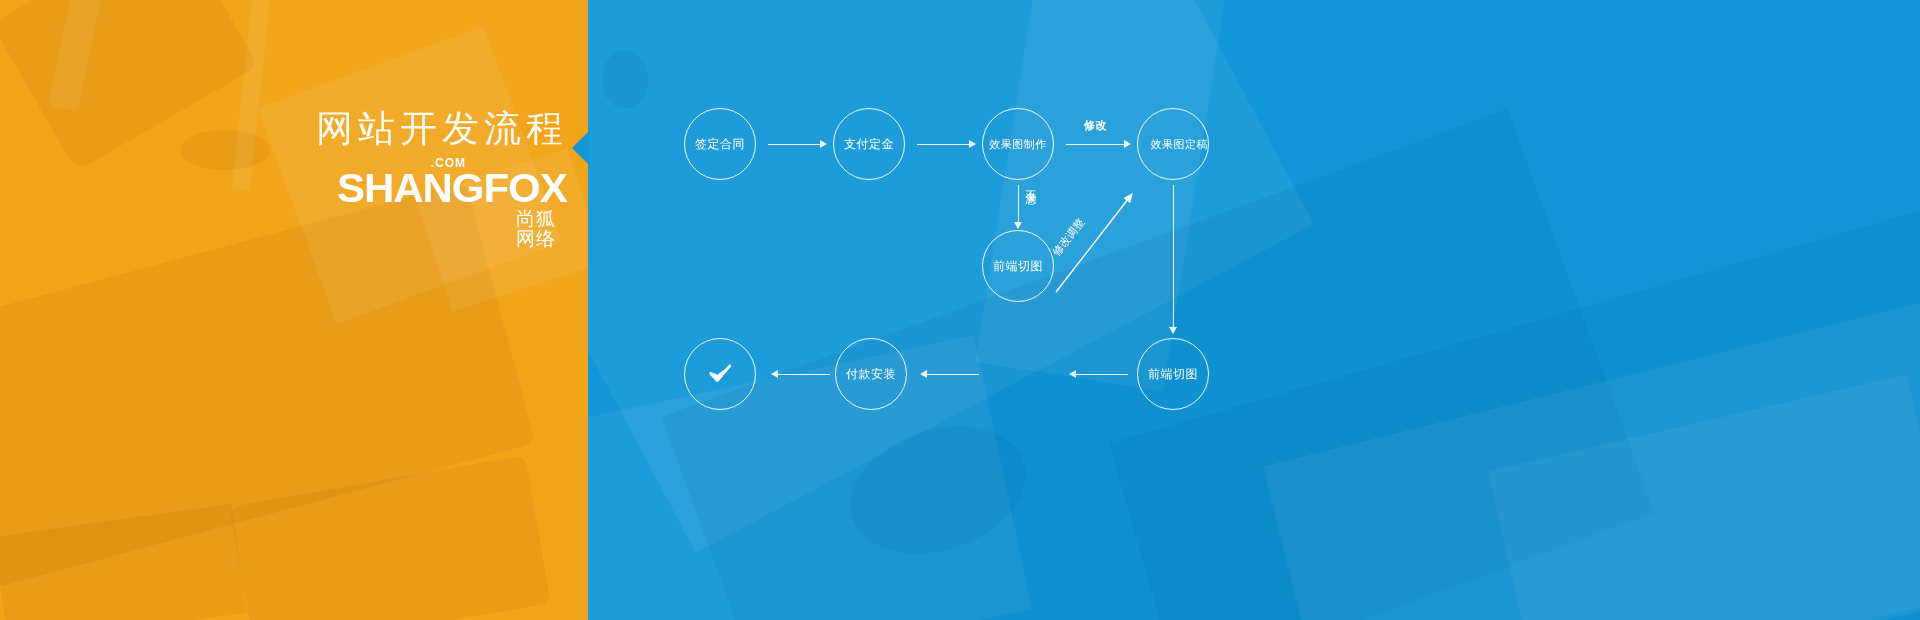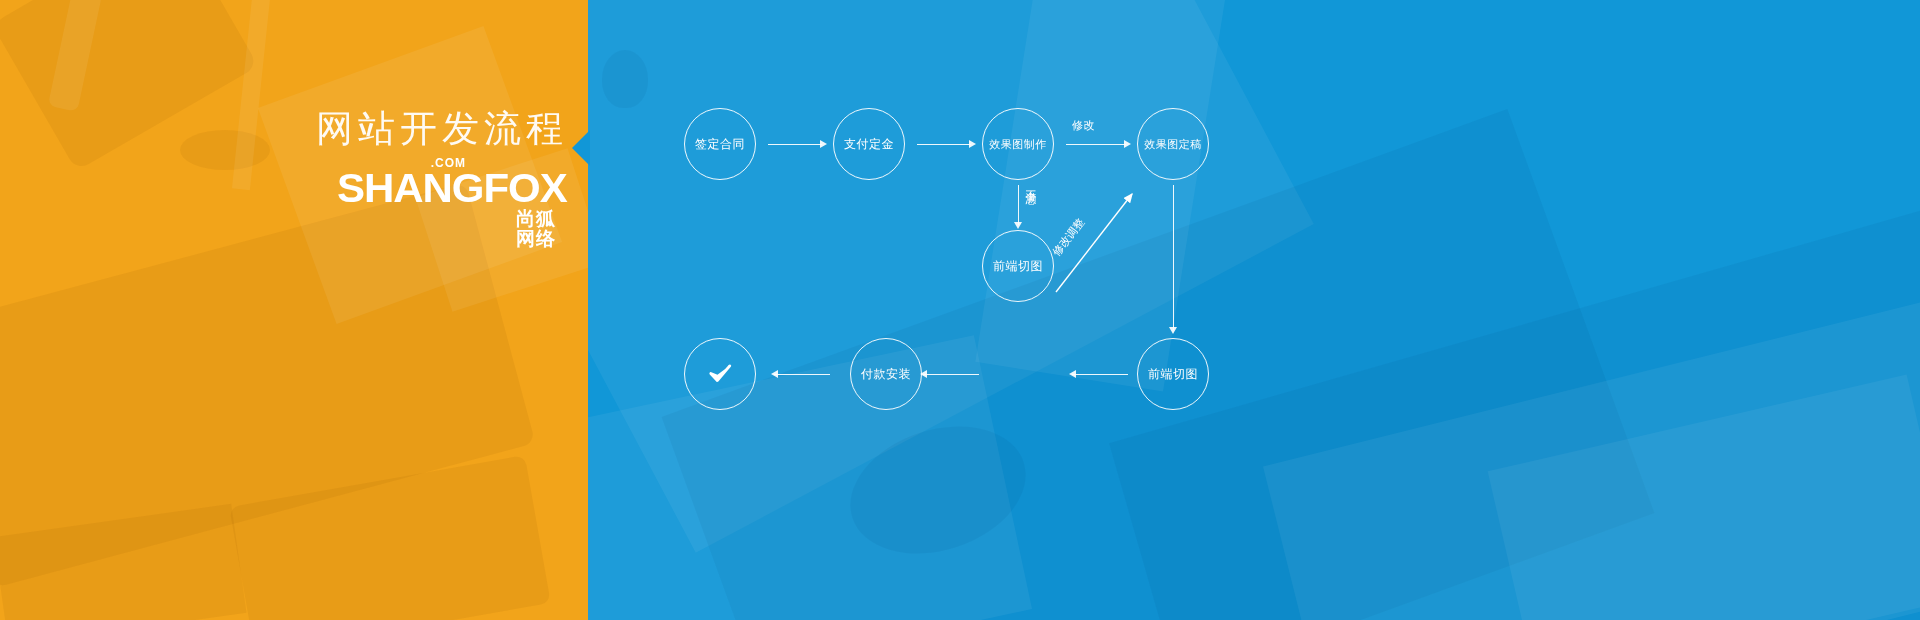--- a/index.html
+++ b/index.html
@@ -38,21 +38,21 @@
 
   .logo { position:absolute; right:32px; top:168px; z-index:6;
           display:flex; align-items:flex-end;flex-direction:column; }
   .logo-dotcom { position:absolute; right:90px; top:-12px;
                  color:#fff; font-size:12px; font-weight:bold;
                  letter-spacing:1px; font-family:"Liberation Sans", sans-serif; }
   .logo-word { color:#fff; font-size:40px; font-weight:bold;
                letter-spacing:-1px; line-height:1;
                font-family:"Liberation Sans", sans-serif;
                transform:scaleX(1.05); transform-origin:left bottom; }
-  .logo-cn { margin-left:9px; color:#fff; font-size:19px; font-weight:bold;
+  .logo-cn { margin-left:9px; color:#fff; font-size:19px; font-weight:normal;
              line-height:20px; letter-spacing:1px;
              font-family:"DejaVu Sans", sans-serif; text-align:center; }
   .logo-cn span { display:block; }
 
   
   .flow { position:absolute; left:588px; top:0; width:1332px; height:620px; z-index:5; }
 
   .node { position:absolute; width:72px; height:72px; border-radius:50%;
           border:1.6px solid rgba(255,255,255,.92);
           display:flex; align-items:center; justify-content:center;
@@ -134,52 +134,52 @@
     </div>
 
     <div class="node" style="left:245px;top:108px;">
       <span>支付定金</span>
     </div>
 
     <div class="node" style="left:394px;top:108px;">
       <span style="font-size:11px;">效果图制作</span>
     </div>
 
-    <div class="node" style="left:549px;top:108px;">
+    <div class="node" style="left:549px;top:108px;justify-content:flex-end;">
       <span style="font-size:11px;">效果图定稿</span>
     </div>
 
     <div class="node" style="left:394px;top:230px;">
       <span>前端切图</span>
     </div>
 
     <div class="node" style="left:549px;top:338px;">
       <span>前端切图</span>
     </div>
 
 
-    <div class="node" style="left:262px;top:338px;text-align:center;">
+    <div class="node" style="left:247px;top:338px;text-align:center;">
       <span>付款安装</span>
     </div>
 
     <div class="node done" style="left:96px;top:338px;">
       <svg class="check" viewBox="0 0 24 24">
         <path d="M3.5 11.5 L9.5 18 L21 4.5 L17.5 8.5 L9.8 14.2 Z" fill="#ffffff" stroke="#ffffff" stroke-width="2.6" stroke-linejoin="round" stroke-linecap="round"></path>
       </svg>
     </div>
 
     <div class="edge h" style="left:180px;top:143.5px;width:54px;"></div>
     <div class="arrow-head ah-right" style="left:232px;top:140px;"></div>
 
     <div class="edge h" style="left:329px;top:143.5px;width:54px;"></div>
     <div class="arrow-head ah-right" style="left:381px;top:140px;"></div>
 
     <div class="edge h" style="left:478px;top:143.5px;width:60px;"></div>
     <div class="arrow-head ah-right" style="left:536px;top:140px;"></div>
-    <div class="edge-label" style="left:484px;top:118px;">修改</div>
+    <div class="edge-label" style="left:496px;top:118px;font-weight:bold;">修改</div>
 
     <div class="edge v" style="left:429.5px;top:185px;height:40px;"></div>
     <div class="arrow-head ah-down" style="left:426px;top:222px;"></div>
     <div class="edge-label vertical" style="left:434px;top:182px;">不满意</div>
 
     <svg class="diag-svg">
       <defs>
         <marker id="ahDiag" markerWidth="8" markerHeight="8" refX="6" refY="3" orient="auto" markerUnits="strokeWidth">
           <path d="M0,0 L7,3 L0,6 Z" fill="#ffffff"></path>
         </marker>

